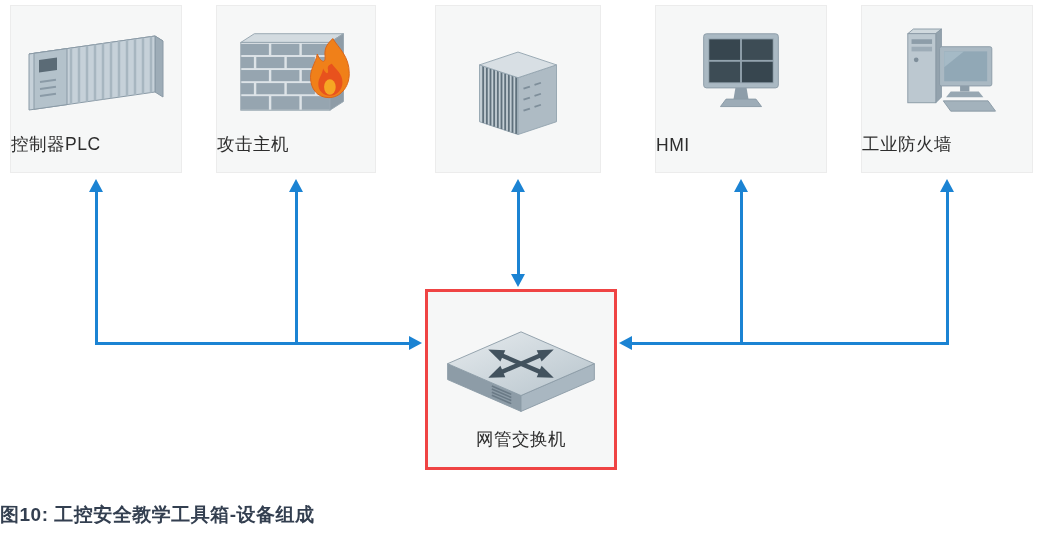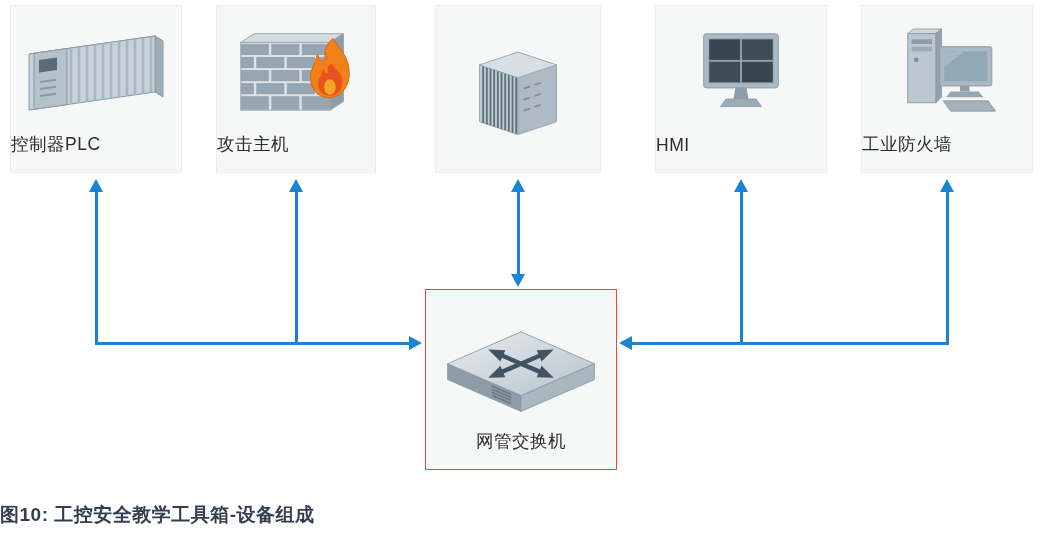--- a/index.html
+++ b/index.html
@@ -17,21 +17,21 @@
   .device-label { font-size:17.5px; font-weight:500; color:#2d2d2d; padding-bottom:16px; letter-spacing:.5px; }
 
   .pos-1{left:10px;width:172px}
   .pos-2{left:216px;width:160px}
   .pos-3{left:435px;width:166px}
   .pos-4{left:655px;width:172px}
   .pos-5{left:861px;width:172px}
 
   .switch-box {
     position:absolute; left:425px; top:289px; width:192px; height:181px;
-    background:var(--box-bg,#f6f7f7); border:1px solid #ef4444;
+    background:var(--box-bg,#f6f7f7); border:3px solid #ef4444;
     display:flex; flex-direction:column; align-items:center;
   }
   .switch-box .icon-wrap { padding-top:10px; }
 
   .vline{position:absolute;width:3px;background:var(--arrow,#1b83d3)}
   .hline{position:absolute;height:3px;top:342px;background:var(--arrow,#1b83d3)}
   .ah{position:absolute;width:0;height:0}
   .ah-up{border-left:7.5px solid transparent;border-right:7.5px solid transparent;border-bottom:13px solid var(--arrow,#1b83d3)}
   .ah-down{border-left:7.5px solid transparent;border-right:7.5px solid transparent;border-top:13px solid var(--arrow,#1b83d3)}
   .ah-right{border-top:7.5px solid transparent;border-bottom:7.5px solid transparent;border-left:13px solid var(--arrow,#1b83d3)}

